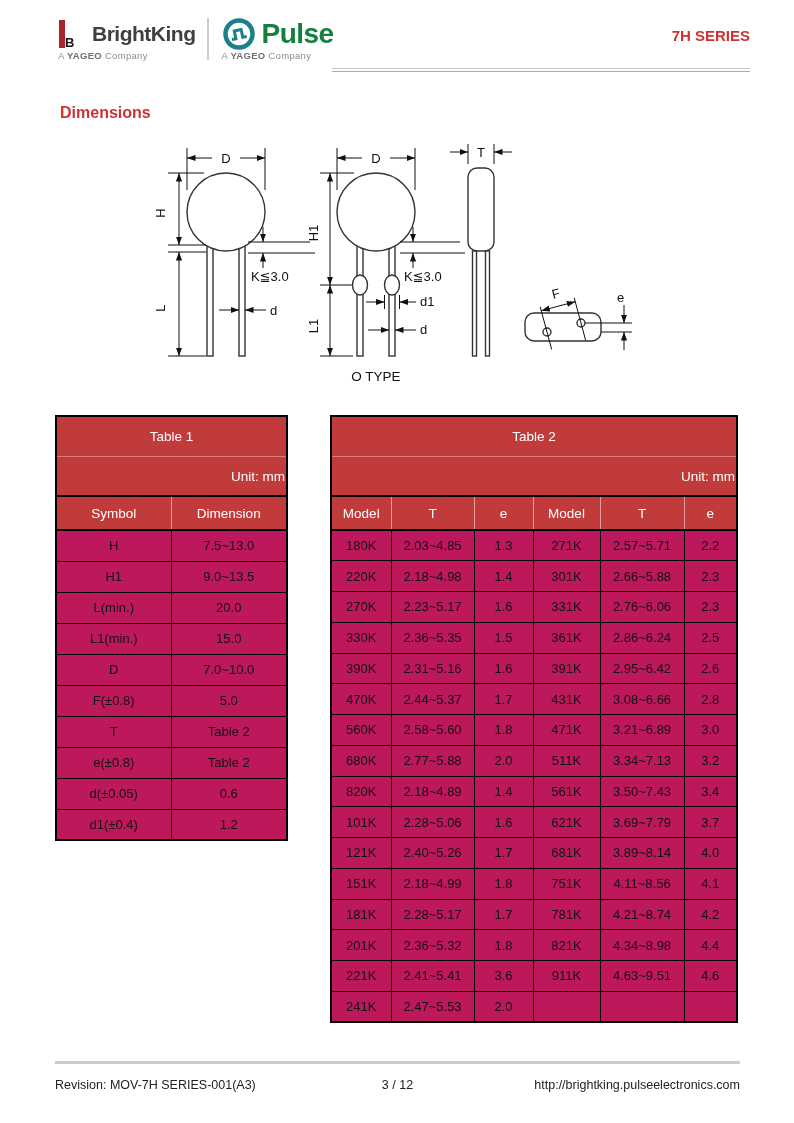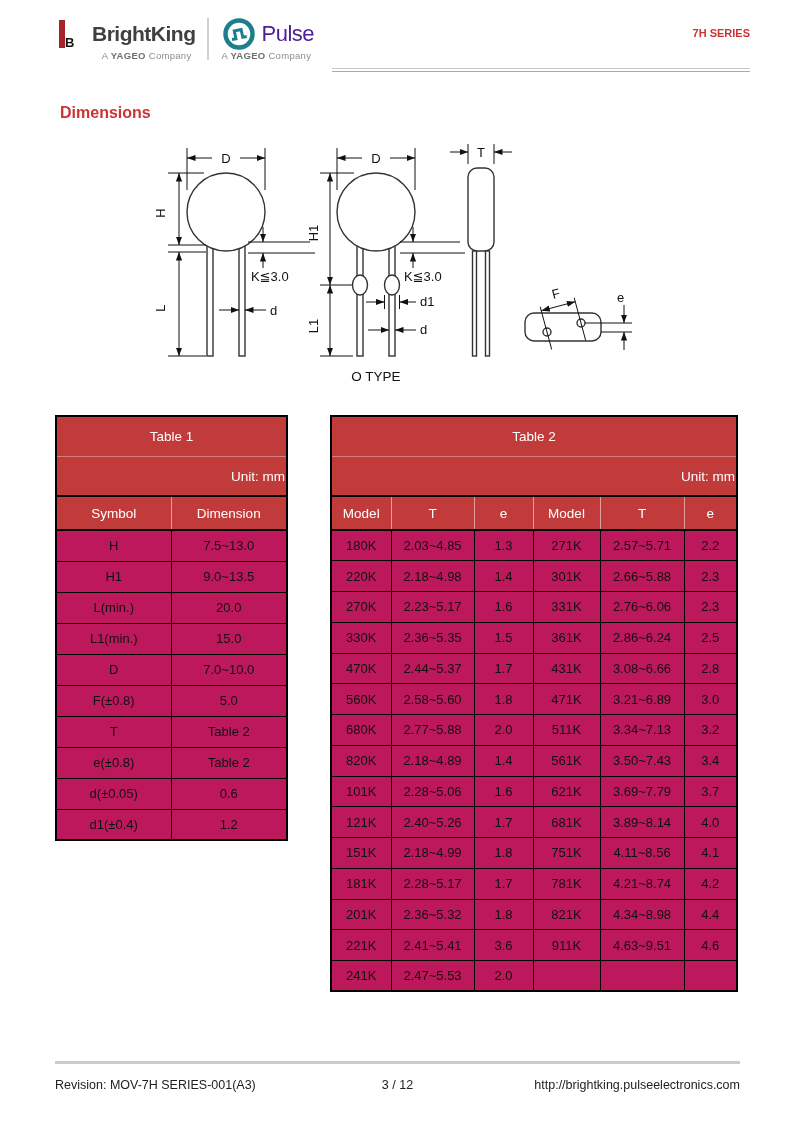--- a/index.html
+++ b/index.html
@@ -11,25 +11,25 @@
   .page{
     position:relative;width:794px;height:1123px;margin:0 auto;background:#fff;
     font-family:"Liberation Sans","DejaVu Sans",sans-serif;color:var(--ink);
     overflow:hidden;
   }
   
   .header{position:absolute;left:58px;top:16px;display:flex;align-items:flex-start;}
   .brand{display:flex;flex-direction:column;}
   .brand-top{display:flex;align-items:center;gap:4px;}
   .bk-name{font-size:21px;font-weight:bold;color:#404040;letter-spacing:-0.5px;}
-  .pulse-name{font-size:22px;font-weight:normal;color:#4c1d95;letter-spacing:-0.5px;}
-  .tagline{text-align:right;font-size:9.5px;color:#8C8C8C;margin-top:-2px;padding-right:4px;letter-spacing:0.3px;}
+  .pulse-name{font-size:28px;font-weight:bold;color:#15803d;letter-spacing:-0.5px;}
+  .tagline{text-align:left;font-size:9.5px;color:#8C8C8C;margin-top:-2px;padding-right:4px;letter-spacing:0.3px;}
   .tagline .yageo{font-weight:bold;color:#6E6E6E;}
   .vdiv{width:2px;background:#CFCFCF;height:42px;margin:2px 12px 0 12px;}
-  .series{position:absolute;right:44px;top:27px;font-size:11px;font-weight:bold;color:var(--accent-red);}
+  .series{position:absolute;right:44px;top:27px;font-size:15px;font-weight:bold;color:var(--accent-red);}
   .double-line{position:absolute;left:332px;top:68px;width:418px;height:1.5px;
     border-top:1.5px solid #C8C8C8;border-bottom:1.5px solid #ABABAB;}
   
   .section-title{position:absolute;left:60px;top:104px;font-size:16px;font-weight:bold;color:var(--accent-red);}
   
   .diagram{position:absolute;left:148px;top:138px;}
   svg text{font-family:"Liberation Sans","DejaVu Sans",sans-serif;font-size:13px;fill:#111;}
   svg .cap{font-size:13.5px;}
   .part{fill:#fff;stroke:#333;stroke-width:1.4;}
   .dim{stroke:#111;stroke-width:1;fill:none;}
@@ -308,20 +308,28 @@
         </tr>
         <tr>
           <td>330K</td>
           <td>2.36~5.35</td>
           <td>1.5</td>
           <td>361K</td>
           <td>2.86~6.24</td>
           <td>2.5</td>
         </tr>
         <tr>
+          <td>390K</td>
+          <td>2.31~5.16</td>
+          <td>1.6</td>
+          <td>391K</td>
+          <td>2.95~6.42</td>
+          <td>2.6</td>
+        </tr>
+        <tr>
           <td>470K</td>
           <td>2.44~5.37</td>
           <td>1.7</td>
           <td>431K</td>
           <td>3.08~6.66</td>
           <td>2.8</td>
         </tr>
         <tr>
           <td>560K</td>
           <td>2.58~5.60</td>

